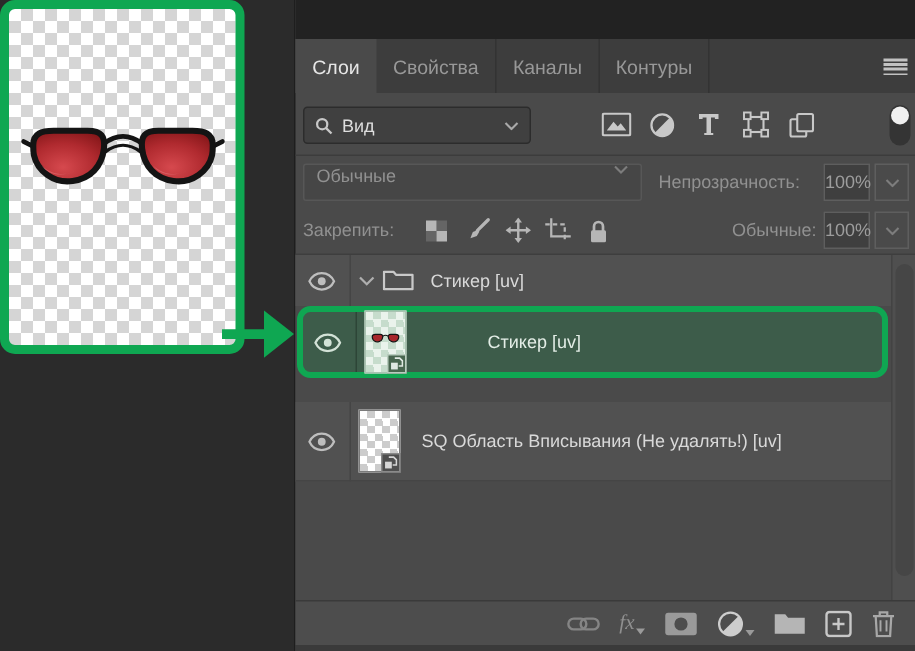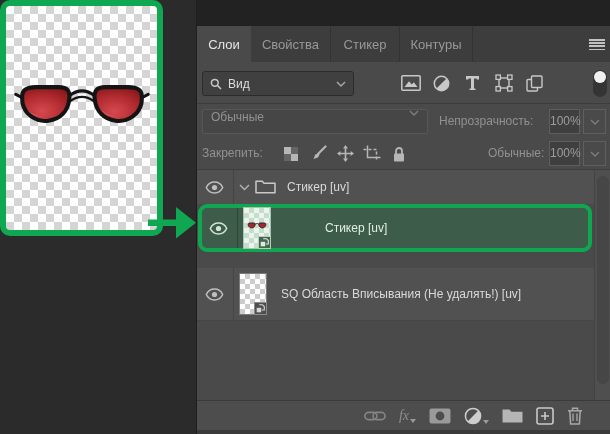--- a/index.html
+++ b/index.html
@@ -72,21 +72,21 @@
       background-image:conic-gradient(#cccccc 0 25%,#ffffff 0 50%,#cccccc 0 75%,#ffffff 0);
       background-size:10px 10px;}
   .thumb.green{border-color:#a9c3b1;
       background-color:#eaf3ec;
       background-image:conic-gradient(#c6dccc 0 25%,#eaf3ec 0 50%,#c6dccc 0 75%,#eaf3ec 0);}
   .so-badge{position:absolute;right:-1px;bottom:-1px;width:13px;height:13px;box-sizing:border-box;
       background:#4f4f4f;border:1px solid #8a8a8a;display:flex;align-items:center;justify-content:center;}
   .so-badge.green{background:#48664f;border-color:#b9cdbf;}
   
   .bottom-toolbar{left:0;top:400px;width:414px;height:30px;background:#4d4d4d;border-top:1px solid #3a3a3a;
-      box-sizing:border-box;display:flex;align-items:center;justify-content:flex-end;gap:13px;padding-right:28px;}
+      box-sizing:border-box;display:flex;align-items:center;justify-content:flex-end;gap:13px;padding-right:14px;}
   .bt{display:flex;align-items:flex-end;color:#a8a8a8;}
   .fx-label{font-size:14px;font-style:italic;color:#8f8f8f;font-family:"Liberation Serif","DejaVu Serif",serif;}
   .tiny-arrow{width:0;height:0;border-left:3px solid transparent;border-right:3px solid transparent;
       border-top:4px solid #9a9a9a;margin-left:1px;margin-bottom:1px;}
   .bottom-strip{left:0;top:430px;width:414px;height:4px;background:#3a3a3a;}
 </style>
 </head>
 <body>
 
 <div class="abs" id="canvas-frame">
@@ -116,21 +116,21 @@
   <polygon points="28,4 48,19.7 28,35.5" fill="#0fa752"></polygon>
 </svg>
 
 <div class="abs" id="panel">
 
   <div class="abs top-strip"></div>
 
   <div class="abs tab-bar">
     <div class="tab active" style="width:54px">Слои</div>
     <div class="tab" style="width:80px">Свойства</div>
-    <div class="tab" style="width:69px">Стикер</div>
+    <div class="tab" style="width:69px">Каналы</div>
     <div class="tab" style="width:73px">Контуры</div>
   </div>
   <div class="abs panel-menu">
     <span></span>
       <span></span>
       <span></span>
       <span></span>
   </div>
 
   <div class="abs filter-row">

